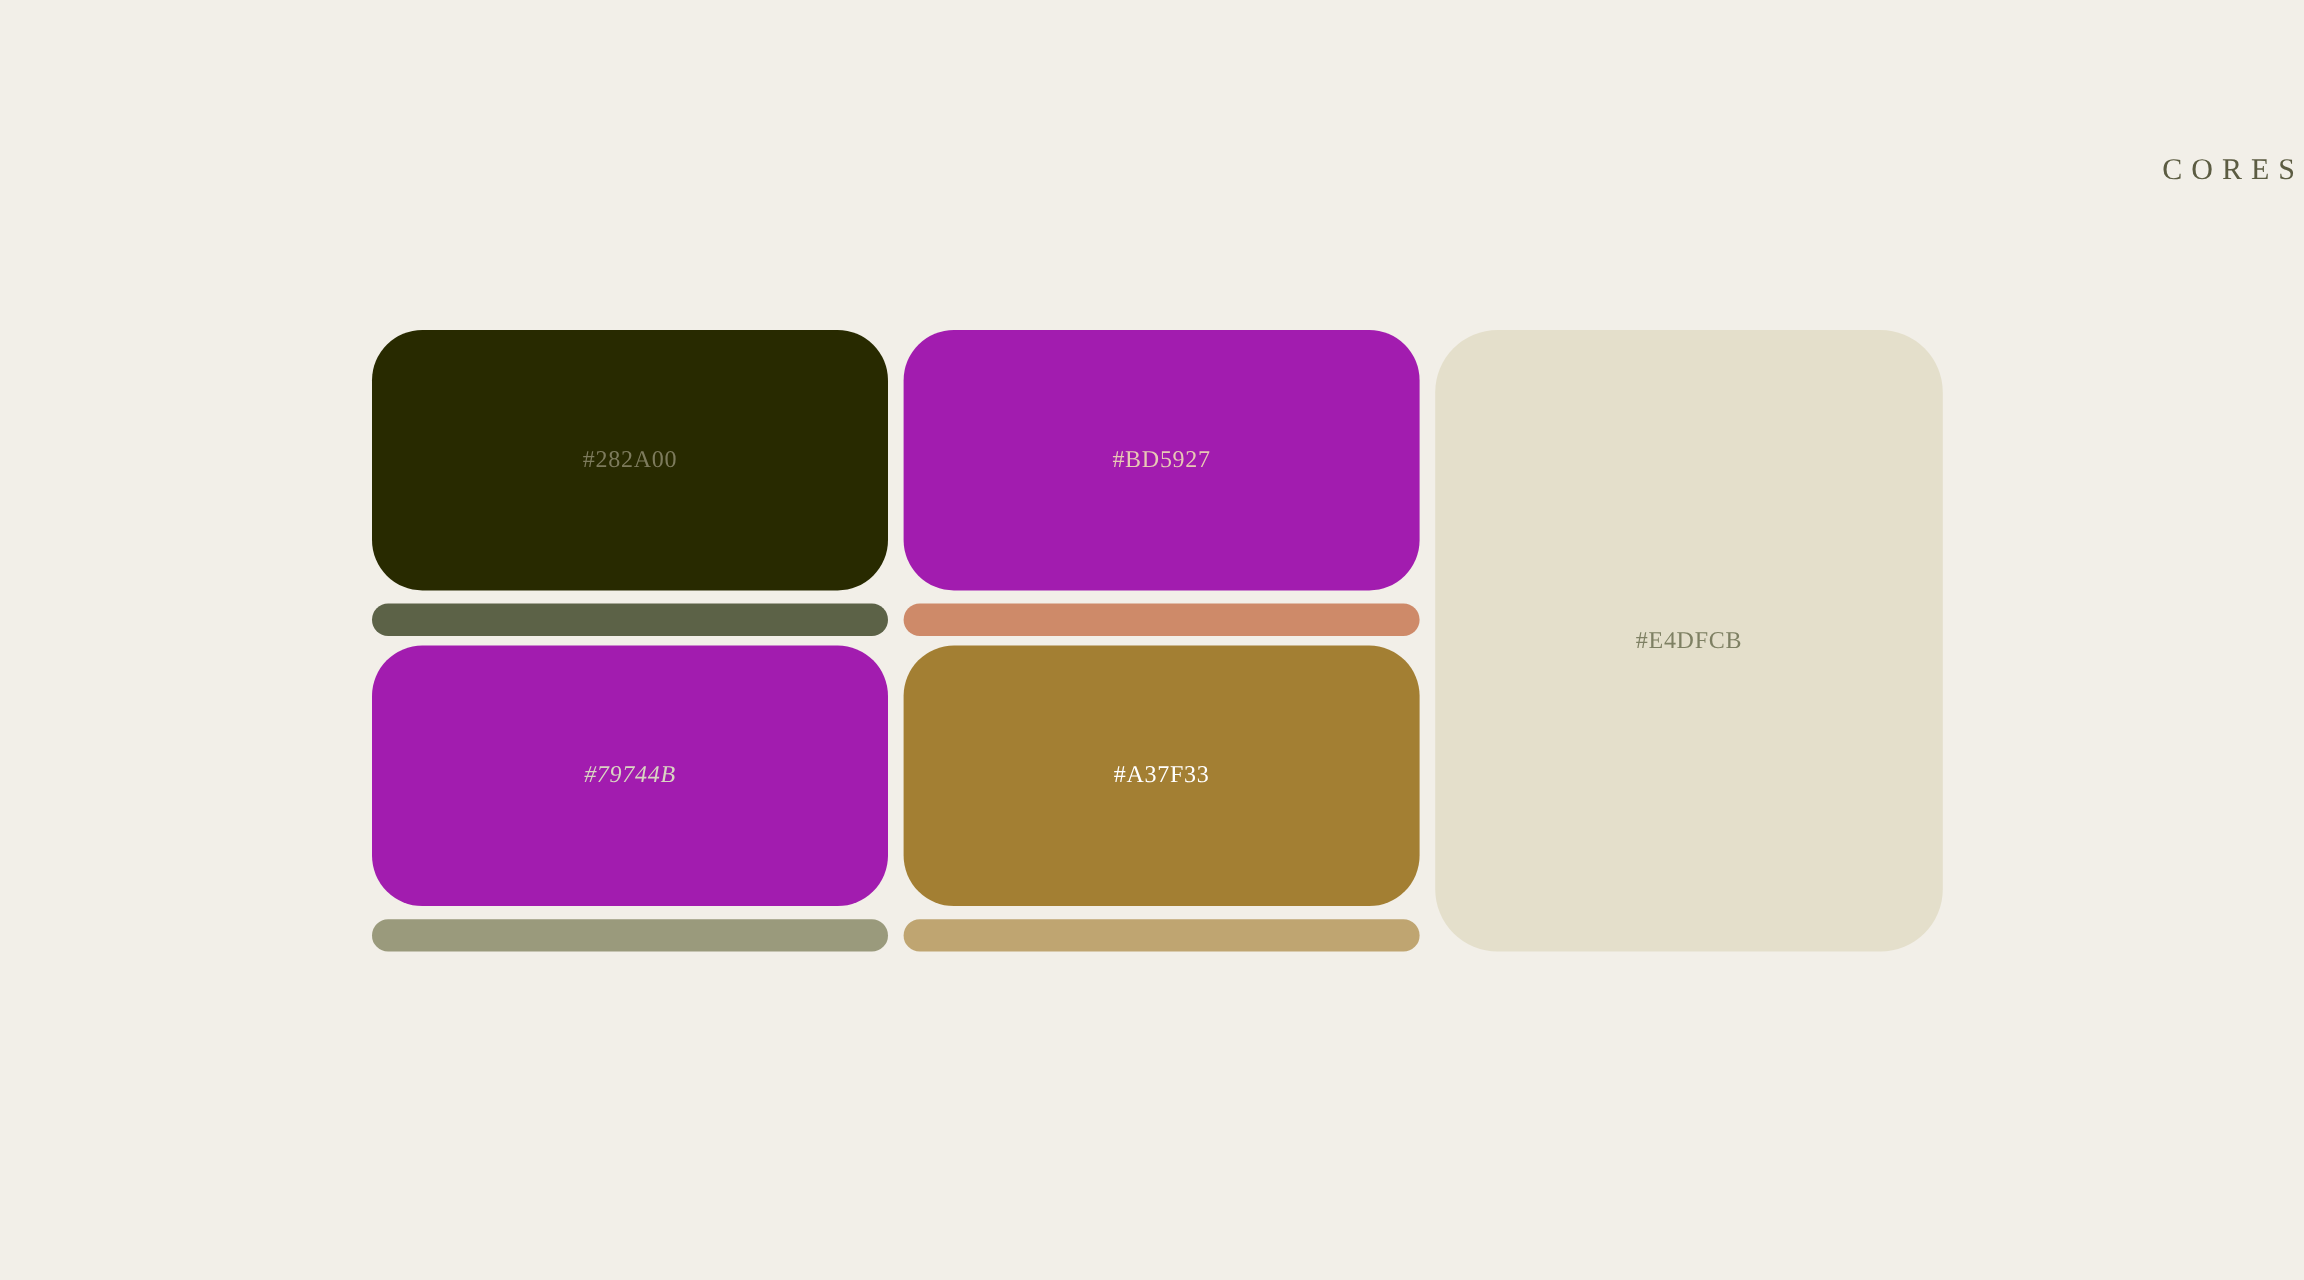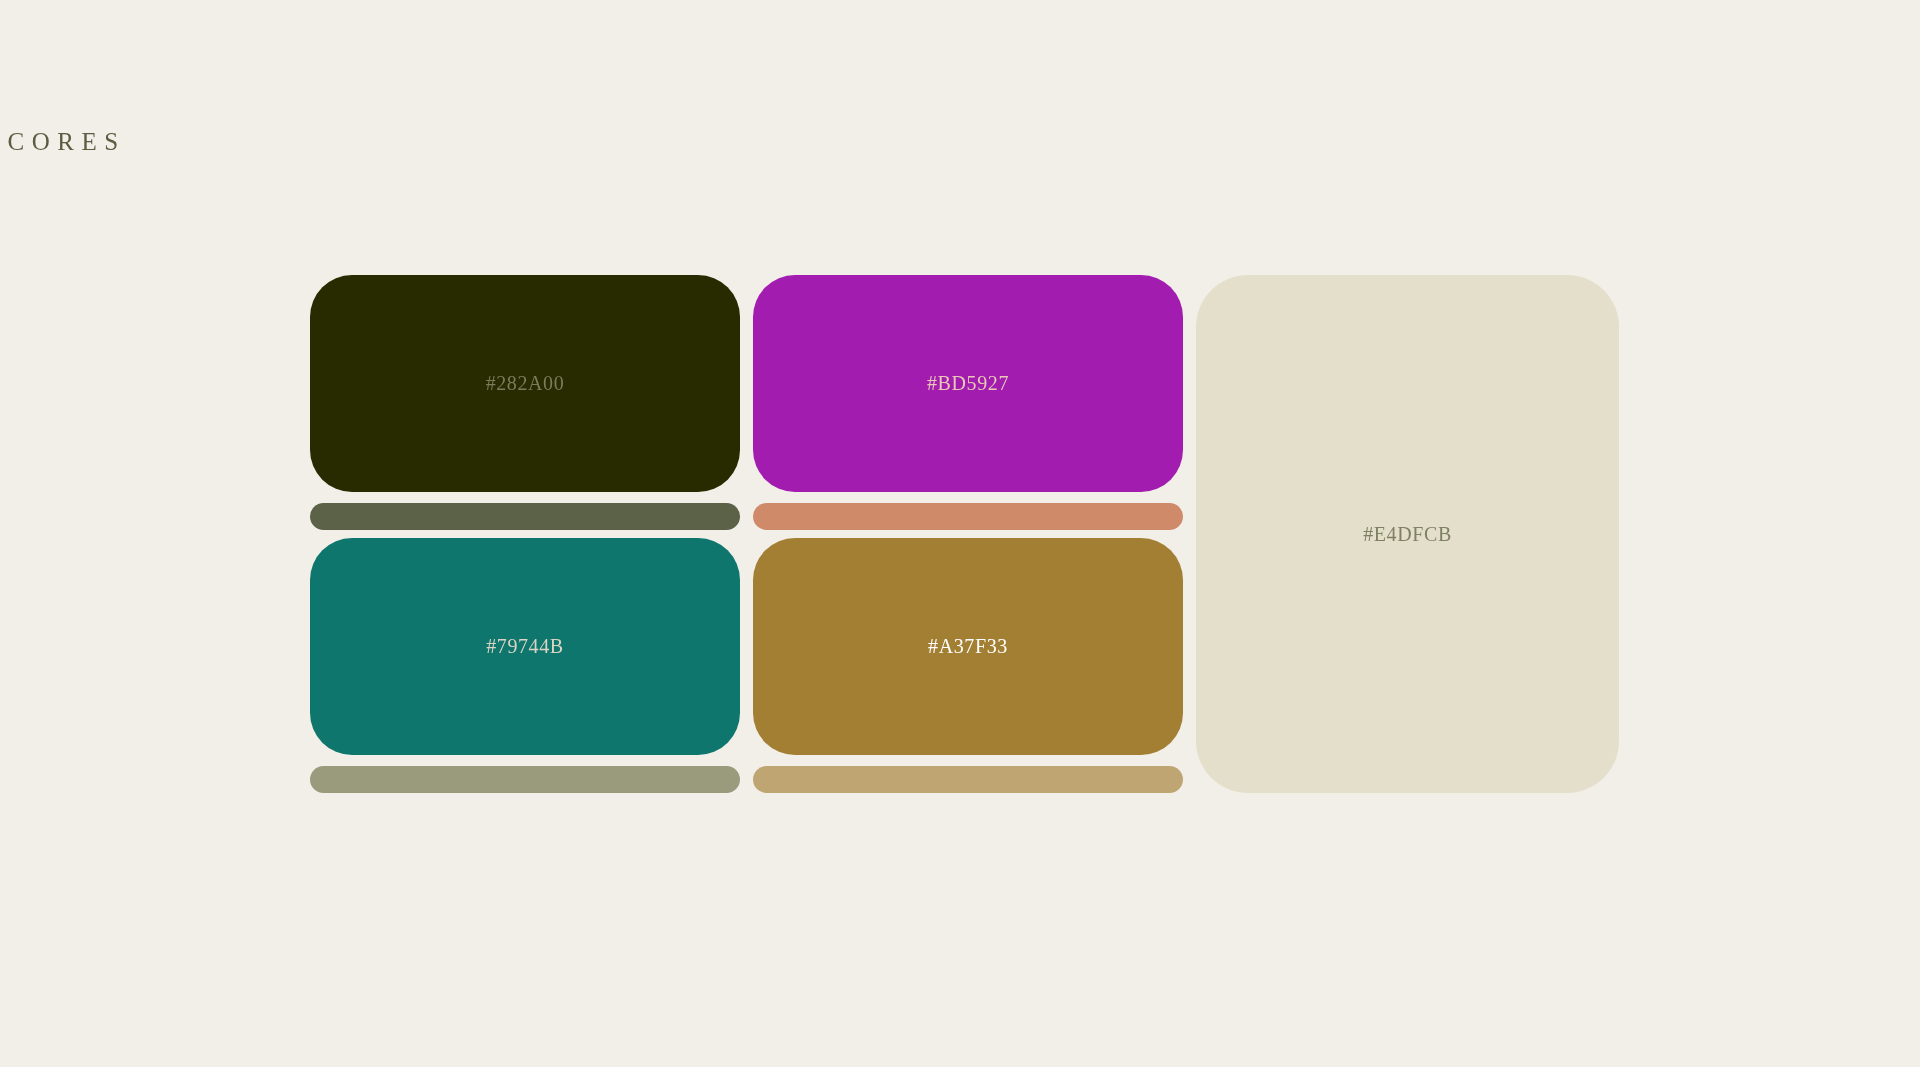--- a/index.html
+++ b/index.html
@@ -16,21 +16,21 @@
     font-family: "Liberation Serif", "DejaVu Serif", serif;
     position: relative;
   }
 
   
   .page-title {
     position: absolute;
     top: 128px;
     left: 0;
     width: 100%;
-    text-align: left;
+    text-align: right;
     font-family: "Liberation Serif", "DejaVu Serif", serif;
     font-size: 25px;
     letter-spacing: 7.5px;
     text-indent: 7.5px;
     color: #5C5C42;
     font-weight: 400;
   }
 
   
   .palette {
@@ -110,21 +110,21 @@
   <div class="column stacked">
 
     <div class="pair">
       <div class="swatch swatch-main" style="background:#282A00;">
         <span class="swatch-label" style="color:#7D7B5C;">#282A00</span>
       </div>
       <div class="bar" style="background:#5C6247;"></div>
     </div>
 
     <div class="pair">
-      <div class="swatch swatch-main" style="background:#0f766e;">
+      <div class="swatch swatch-main" style="background:#a21caf;font-style:italic;">
         <span class="swatch-label" style="color:#D9D5C2;">#79744B</span>
       </div>
       <div class="bar" style="background:#9A9A7C;"></div>
     </div>
 
   </div>
 
   <div class="column stacked">
 
     <div class="pair">

